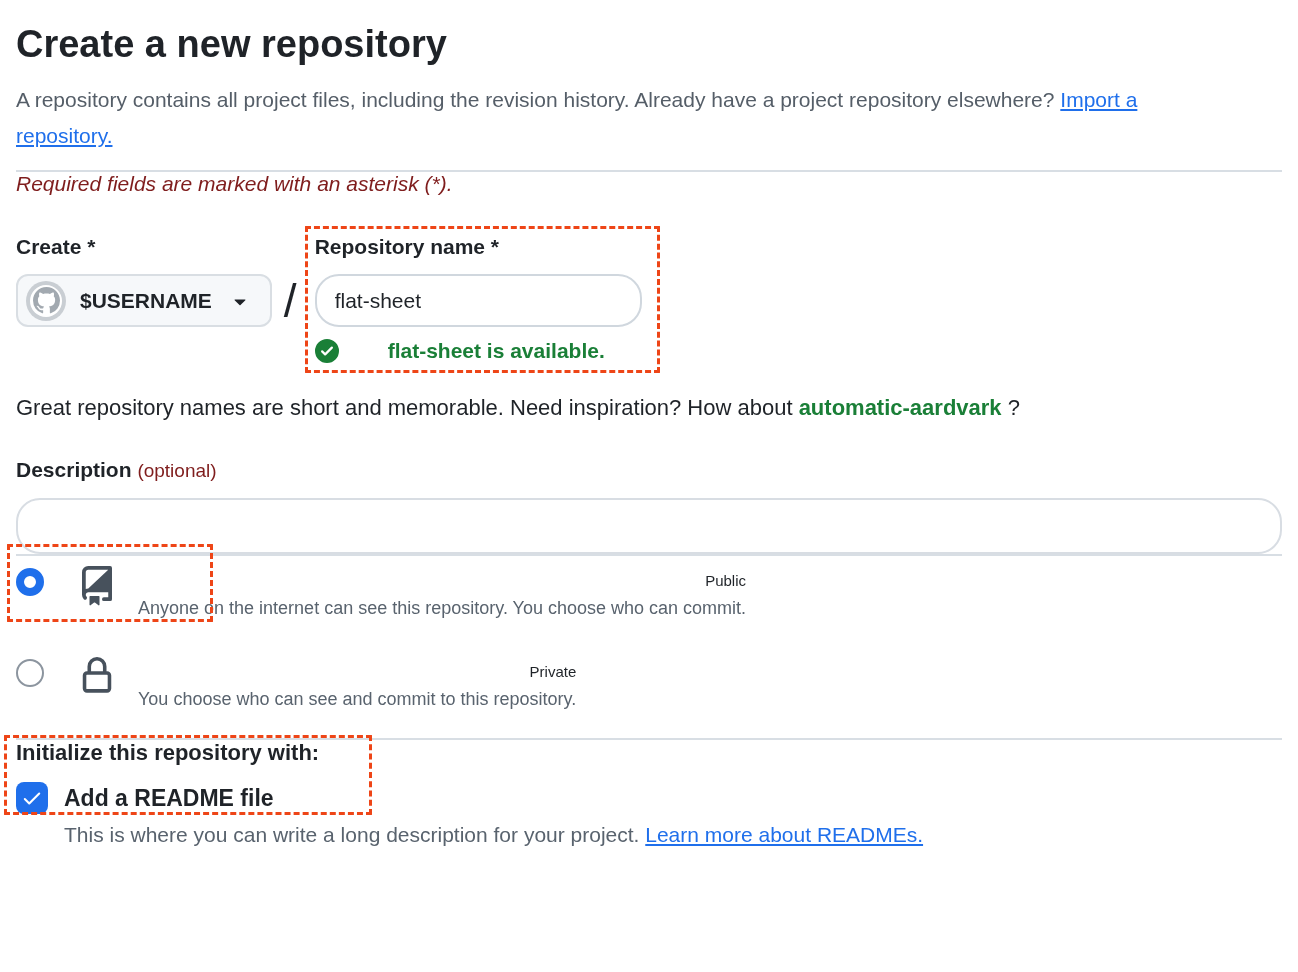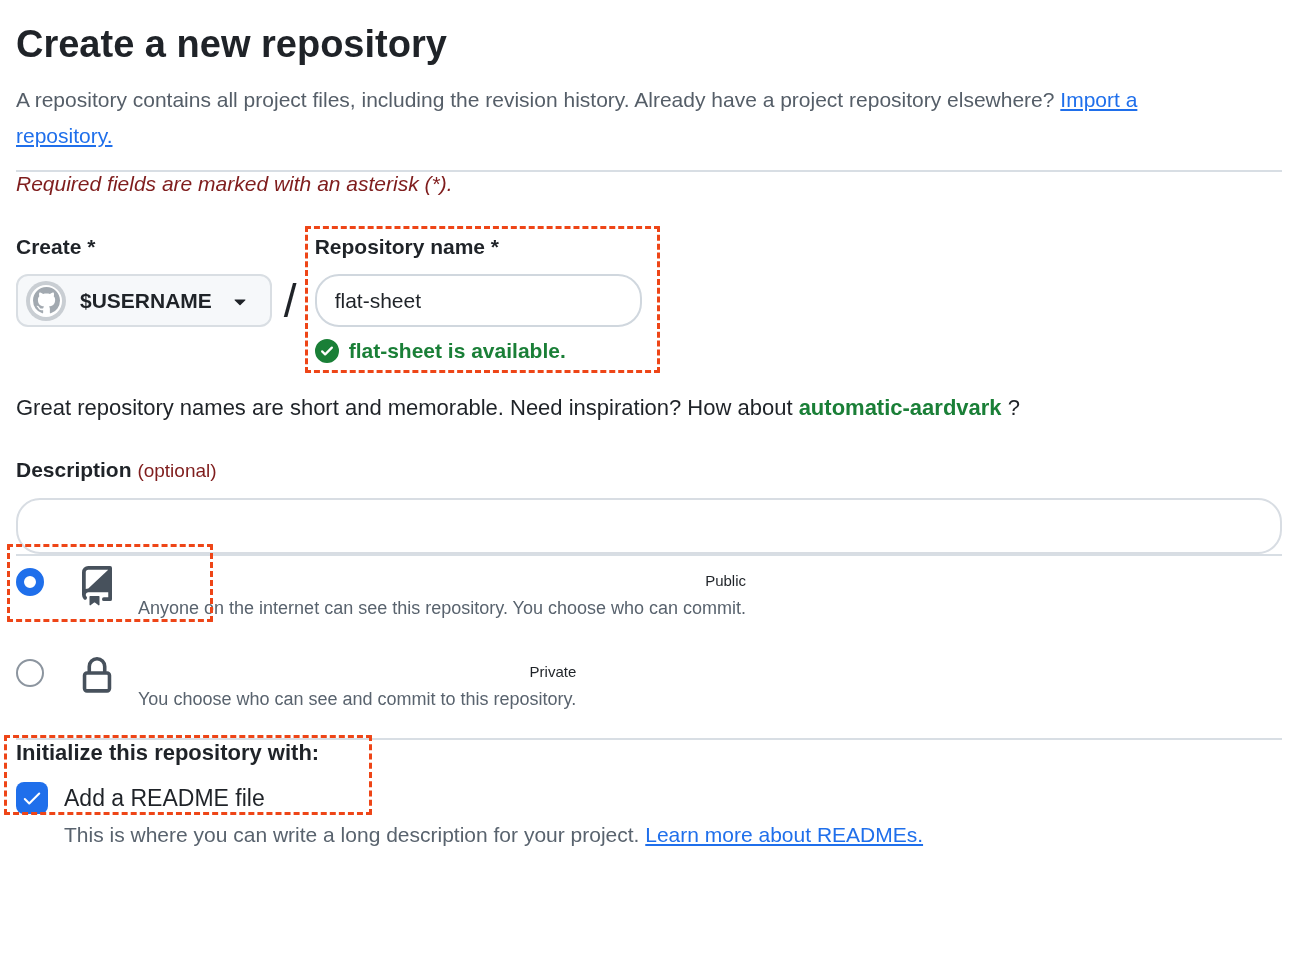--- a/index.html
+++ b/index.html
@@ -43,21 +43,21 @@
   .anno { position:absolute; border:3px dashed #ee4517; pointer-events:none; border-radius:1px; }
   .anno-repo { left:-10px; top:-8px; right:-18px; bottom:-10px; }
 
   .text-input {
     height:53px; border:2px solid #d0d7de; border-radius:24px; background:#fff;
     font-size:21px; color:#1f2328; padding:0 18px; font-family:"Liberation Sans", sans-serif;
     outline:none;
   }
   .repo-input { width:327px; }
 
-  .availability { display:flex; align-items:center; margin-top:12px; }
+  .availability { display:flex; align-items:center; margin-top:12px;gap:39px; }
   .availability-text { color:#1a7f37; font-weight:bold; font-size:21px; margin-left:10px; }
 
   .suggestion { font-size:22px; margin:0; line-height:26px; }
   .suggest-name { color:#1a7f37; font-weight:bold; }
 
   .desc-label { margin-top:36px; }
   .optional-tag { font-weight:normal; color:#7f1d1d; font-size:19px; }
   .desc-input { width:100%; height:56px; border-color:#d8dde3; }
 
   .vis-row { display:flex; position:relative; margin-bottom:24px; }
@@ -66,21 +66,21 @@
   .radio-checked { border:8px solid #1f6feb; }
   .radio-unchecked { border:2px solid #8c959f; }
   .vis-icon { width:46px; margin-left:30px; margin-right:18px; margin-top:10px;
     display:flex; justify-content:center; flex:none; }
   .vis-label { font-size:15px; line-height:26px; margin-top:12px;text-align:right; }
   .vis-desc { font-size:18px; line-height:29px; color:#59636e; }
 
   .init-section { position:relative; }
   .anno-init { left:-12px; top:-5px; width:368px; height:80px; }
   .init-heading { font-size:22px; font-weight:bold; margin:0 0 16px 0; line-height:26px; }
-  .checkbox-row { display:flex; align-items:center; cursor:pointer; }
+  .checkbox-row { display:flex; align-items:center; cursor:pointer;font-weight:bold; }
   .checkbox { width:32px; height:32px; border-radius:8px; background:#1f6feb;
     display:flex; align-items:center; justify-content:center; flex:none; }
   .checkbox-label { font-size:23px; margin-left:16px; }
   .init-note { font-size:21px; color:#59636e; margin:8px 0 0 48px; line-height:26px; }
 </style>
 </head>
 <body>
 
 <div class="container">
 

